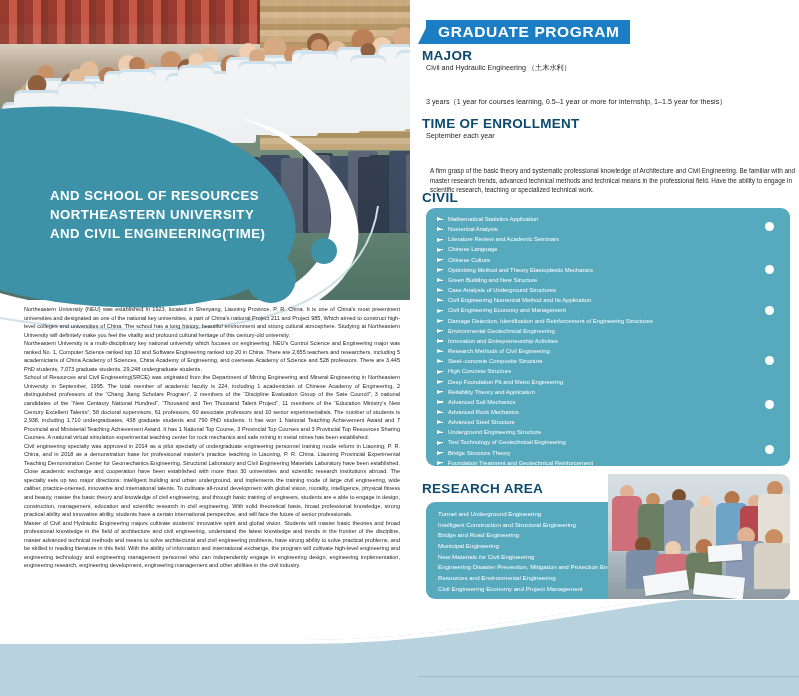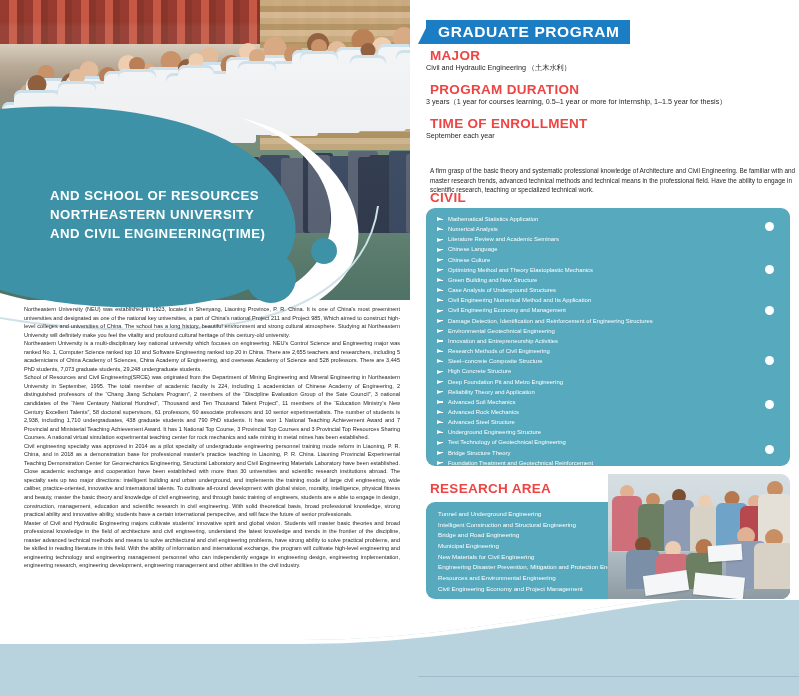--- a/index.html
+++ b/index.html
@@ -100,21 +100,21 @@
     position:absolute;left:8px;top:20px;height:24px;
     background:#1b7dc4;color:#fff;font-weight:bold;font-size:15.5px;
     letter-spacing:.6px;display:flex;align-items:center;padding:0 10px 0 12px;
   }
   .gp-tab{
     position:absolute;left:0px;top:20px;width:12px;height:24px;
     background:#1b7dc4;clip-path:polygon(100% 0,100% 100%,0 100%);
   }
 
   .sec-h{
-    position:absolute;left:12px;color:#ef4444;font-weight:bold;
+    position:absolute;left:4px;color:#0c4a6e;font-weight:bold;
     font-size:13.5px;letter-spacing:.3px;
   }
   .sec-p{
     position:absolute;left:8px;color:#231f20;font-size:7.2px;line-height:10.4px;
   }
   .sec-p.small{font-size:6.4px;line-height:9.6px;width:372px;text-align:left;}
 
   .course-box{
     position:absolute;left:8px;top:208px;width:364px;height:258px;
     background:#57a9bd;border-radius:9px;
@@ -357,21 +357,20 @@
   </div>
 
   <div class="right-col">
 
     <div class="gp-tab"></div>
     <div class="gp-banner">GRADUATE PROGRAM</div>
 
     <div class="sec-h" style="top:48px">MAJOR</div>
     <div class="sec-p" style="top:63px">Civil and Hydraulic Engineering （土木水利）</div>
 
-    <div class="sec-h" style="top:82px">PROGRAM DURATION</div>
     <div class="sec-p" style="top:97px">3 years（1 year for courses learning, 0.5–1 year or more for internship, 1–1.5 year for thesis）</div>
 
     <div class="sec-h" style="top:116px">TIME OF ENROLLMENT</div>
     <div class="sec-p" style="top:131px">September each year</div>
 
     <div class="sec-p small" style="top:166px;left:12px;width:366px">A firm grasp of the basic theory and systematic professional knowledge of Architecture and Civil Engineering. Be familiar with and master research trends, advanced technical methods and technical means in the professional field. Have the ability to engage in scientific research, teaching or specialized technical work.</div>
 
     <div class="sec-h" style="top:190px">CIVIL</div>
 
     <div class="course-box">

